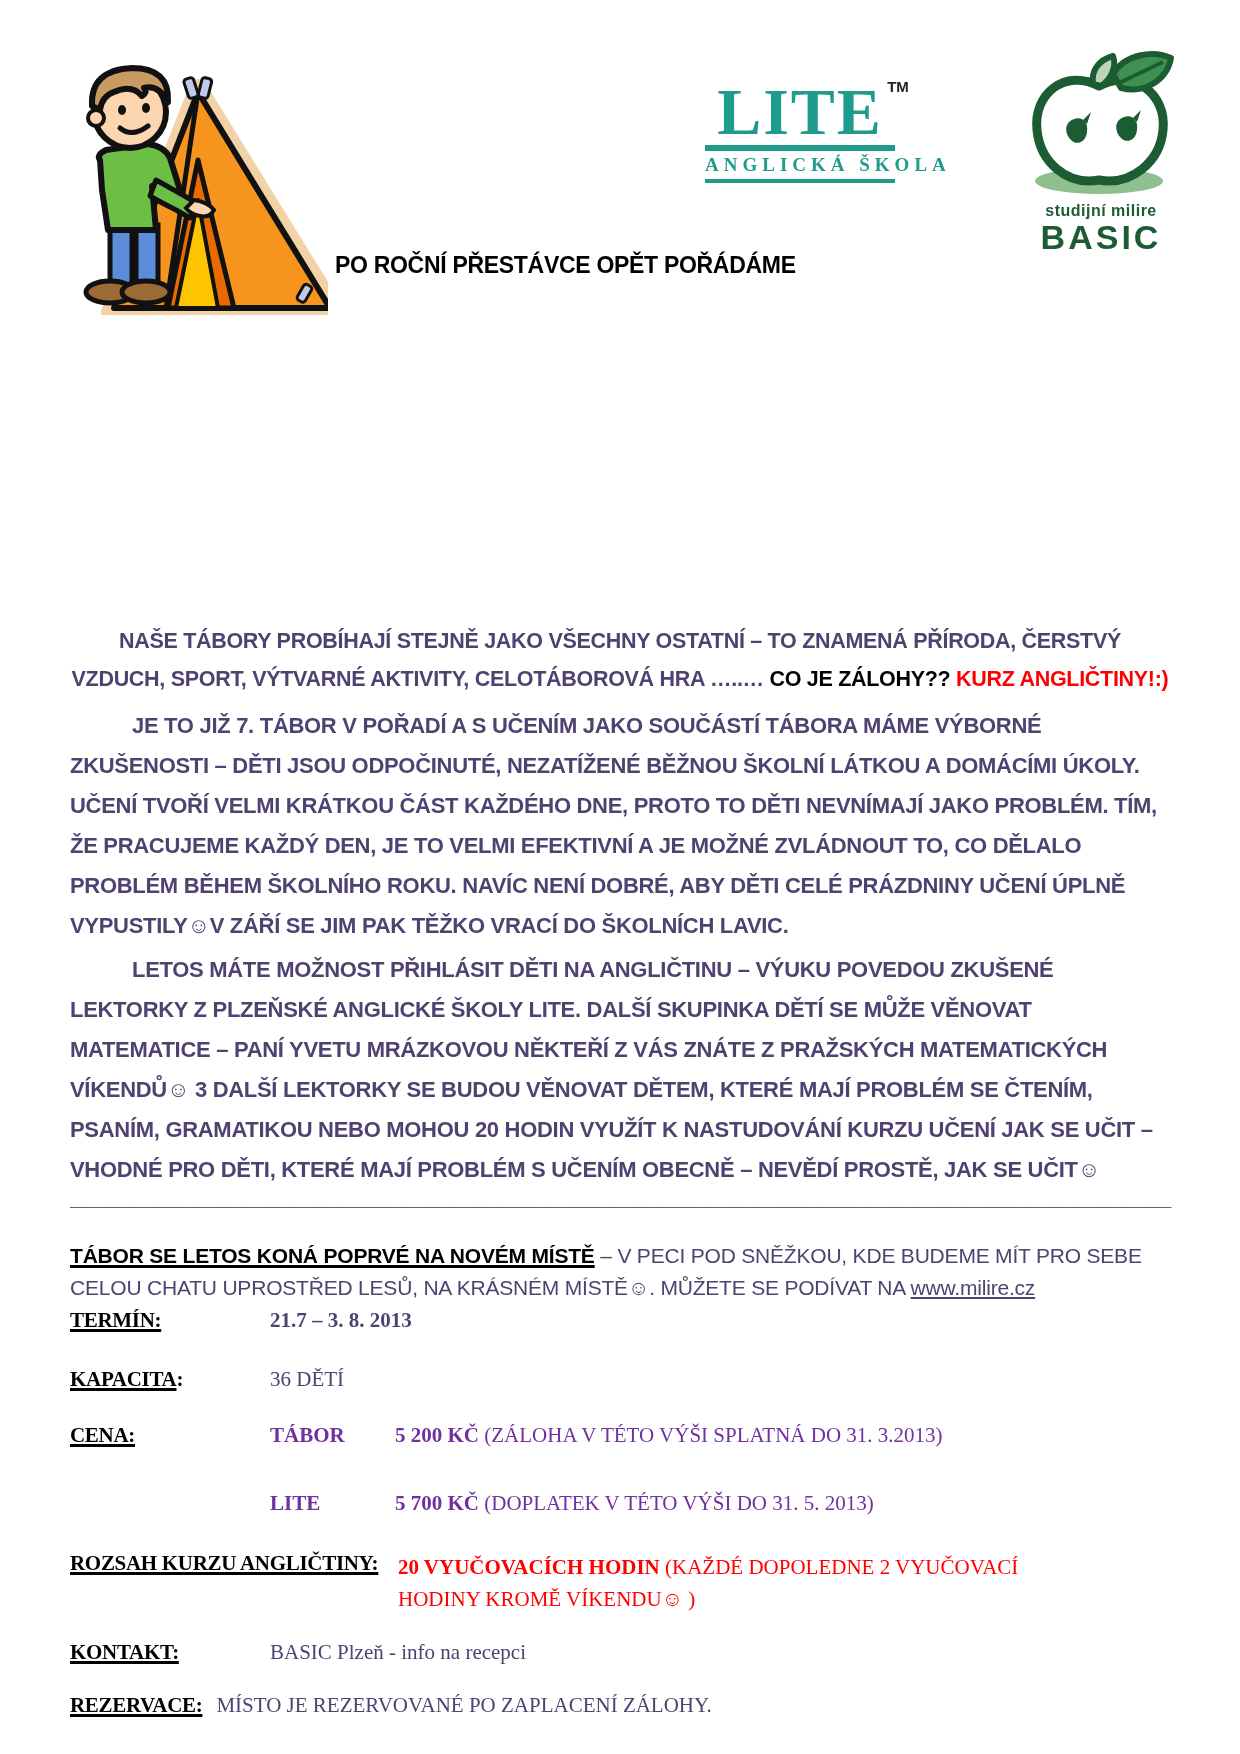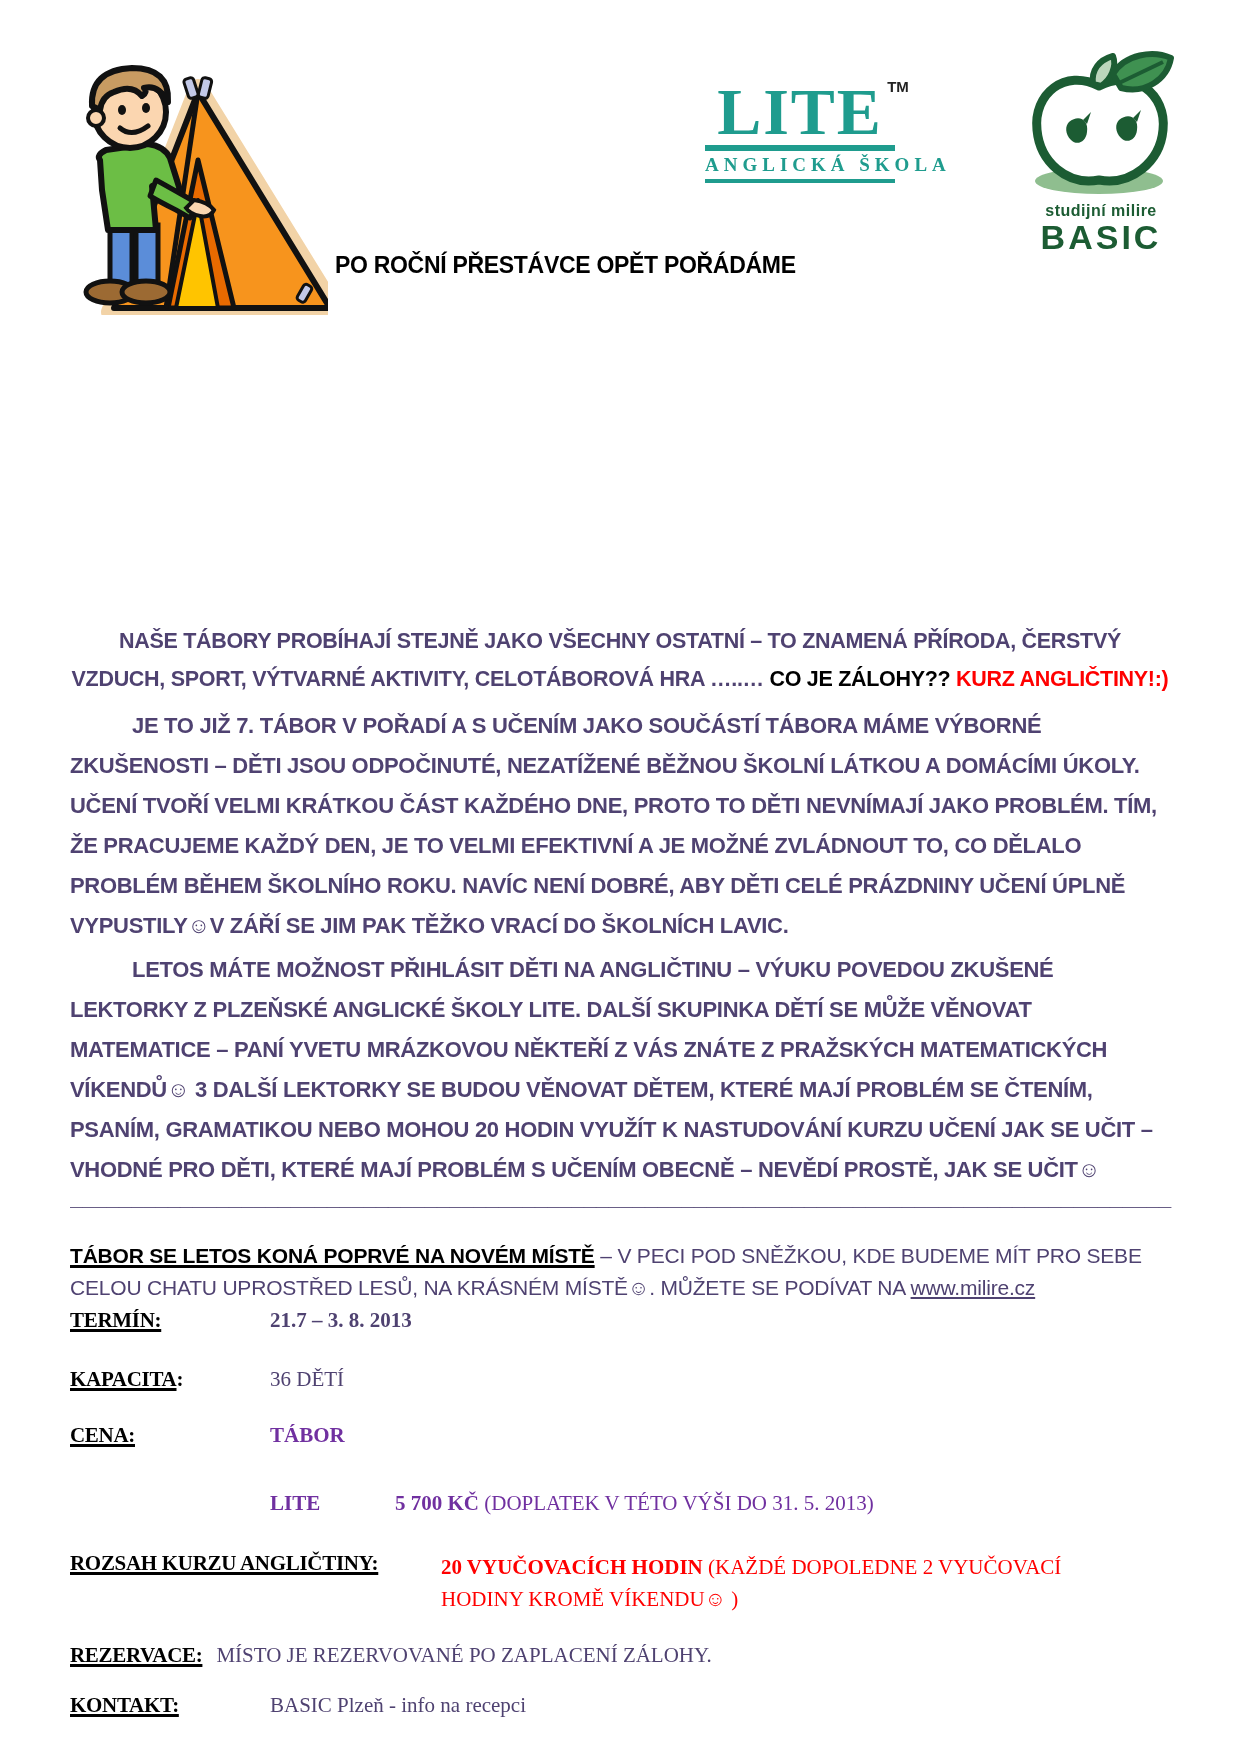--- a/index.html
+++ b/index.html
@@ -101,21 +101,21 @@
   .val-dark { color:#4f4271; font-weight:400; }
   .val-bright { color:#7030a0; font-weight:700; }
   .val-bright-light { color:#7030a0; font-weight:400; }
   .val-red-bold { color:#ff0000; font-weight:700; }
   .val-red { color:#ff0000; font-weight:400; }
   .namebox { width:125px; flex-shrink:0; }
   .row-termin { margin-top:0; }
   .row-kapacita { margin-top:34px; }
   .row-cena { margin-top:31px; }
   .row-kurz { margin-top:43px; }
-  .row-rozsah { margin-top:35px;gap:43px; }
+  .row-rozsah { margin-top:35px; }
   .rozsah-labelbox { width:328px; flex-shrink:0; }
   .rozsah-val { width:700px; line-height:32px; }
   .row-rezervace { margin-top:28px; }
   .row-rezervace .val-dark { margin-left:14px; }
   .row-kontakt { margin-top:25px; }
 </style>
 </head>
 <body>
 
 <div class="page">
@@ -213,37 +213,38 @@
     </div>
 
     <div class="drow row-kapacita">
       <div class="labelbox"><span class="lbl">KAPACITA</span><span class="lbl-colon">:</span></div>
       <span class="val-dark">36 DĚTÍ</span>
     </div>
 
     <div class="drow row-cena">
       <div class="labelbox"><span class="lbl">CENA:</span></div>
       <div class="namebox"><span class="val-bright">TÁBOR</span></div>
+      <div><span class="val-bright">5 200 KČ </span><span class="val-bright-light">(ZÁLOHA V TÉTO VÝŠI SPLATNÁ DO 31. 3.2013)</span></div>
     </div>
 
     <div class="drow row-kurz">
       <div class="labelbox"></div>
       <div class="namebox"><span class="val-bright">LITE</span></div>
       <div><span class="val-bright">5 700 KČ </span><span class="val-bright-light">(DOPLATEK V TÉTO VÝŠI DO 31. 5. 2013)</span></div>
     </div>
 
     <div class="drow row-rozsah">
       <div class="rozsah-labelbox"><span class="lbl">ROZSAH KURZU ANGLIČTINY:</span></div>
       <div class="rozsah-val"><span class="val-red-bold">20 VYUČOVACÍCH HODIN </span><span class="val-red">(KAŽDÉ DOPOLEDNE 2 VYUČOVACÍ HODINY KROMĚ VÍKENDU☺ )</span></div>
     </div>
 
+    <div class="drow row-kontakt">
+      <div class="labelbox"><span class="lbl">KONTAKT:</span></div>
+      <span class="val-dark">BASIC Plzeň  - info na recepci</span>
+    </div>
+
     <div class="drow row-rezervace">
       <span class="lbl">REZERVACE:</span>
       <span class="val-dark">MÍSTO JE REZERVOVANÉ PO ZAPLACENÍ ZÁLOHY.</span>
     </div>
 
-    <div class="drow row-kontakt">
-      <div class="labelbox"><span class="lbl">KONTAKT:</span></div>
-      <span class="val-dark">BASIC Plzeň  - info na recepci</span>
-    </div>
-
   </div>
 </div>
 
 </body></html>

